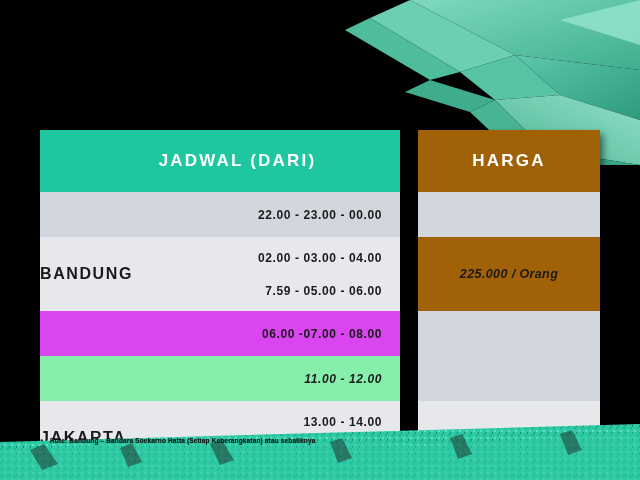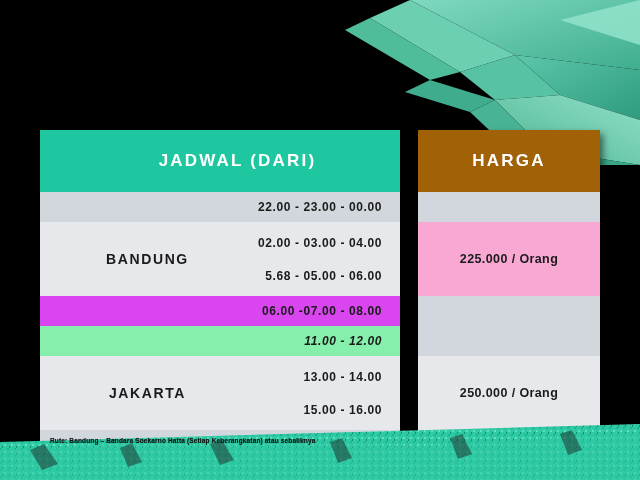--- a/index.html
+++ b/index.html
@@ -50,27 +50,26 @@
 
   .band      { background:#D2D7DD; }
   .band-alt  { background:#E6E8EB; }
 
   
   .row {
     position:relative;
     display:flex;
     align-items:center;
   }
-  .r-h45 { height:30px; }
+  .r-h45 { height:45px; }
   .r-h74 { height:74px; }
 
   .city {
     width:215px;
-    text-align:center;
-    font-size:14px;
+    font-size:16px;
     font-weight:bold;
     letter-spacing:1.6px;
     color:#1a1a1a;
   }
   .times {
     flex:1;
     display:flex;
     flex-direction:column;
     justify-content:center;
     gap:19px;
@@ -147,21 +146,21 @@
         <div class="row r-h45 single band" style="background: rgb(210, 215, 221);">
           <div class="city"></div>
           <div class="times">
             <div class="time">22.00 - 23.00 - 00.00</div>
           </div>
         </div>
         <div class="row r-h74 band-alt" style="background: rgb(230, 232, 235);">
           <div class="city">BANDUNG</div>
           <div class="times">
             <div class="time">02.00 - 03.00 - 04.00</div>
-            <div class="time">5.68 - 05.00 - 06.00</div>
+            <div class="time">7.59 - 05.00 - 06.00</div>
           </div>
         </div>
         <div class="row r-h45 single band" style="background: #d946ef;">
           <div class="city"></div>
           <div class="times">
             <div class="time">06.00 -07.00 - 08.00</div>
           </div>
         </div>
         <div class="row r-h45 single band" style="background: #86efac; font-style: italic;">
           <div class="city"></div>
@@ -179,21 +178,21 @@
         <div class="row r-h45 single band" style="background: rgb(210, 215, 221);">
           <div class="city"></div>
         </div>
       </div>
   </div>
 
   <div class="panel panel-right">
     <div class="thead thead-right" style="background: #a16207;">HARGA</div>
     <div class="tbody">
         <div class="prow r-h45 band" style="background: rgb(210, 215, 221);"></div>
-        <div class="prow r-h74 band-alt" style="background: #f9a8d4;">
+        <div class="prow r-h74 band-alt" style="background: #a16207; font-style: italic;">
           <div class="price">225.000 / Orang</div>
         </div>
         <div class="prow r-h45 band" style="background: rgb(210, 215, 221);"></div>
         <div class="prow r-h45 band" style="background: rgb(210, 215, 221);"></div>
         <div class="prow r-h74 band-alt" style="background: rgb(230, 232, 235);">
           <div class="price">250.000 / Orang</div>
         </div>
         <div class="prow r-h45 band" style="background: rgb(210, 215, 221);"></div>
       </div>
   </div>

